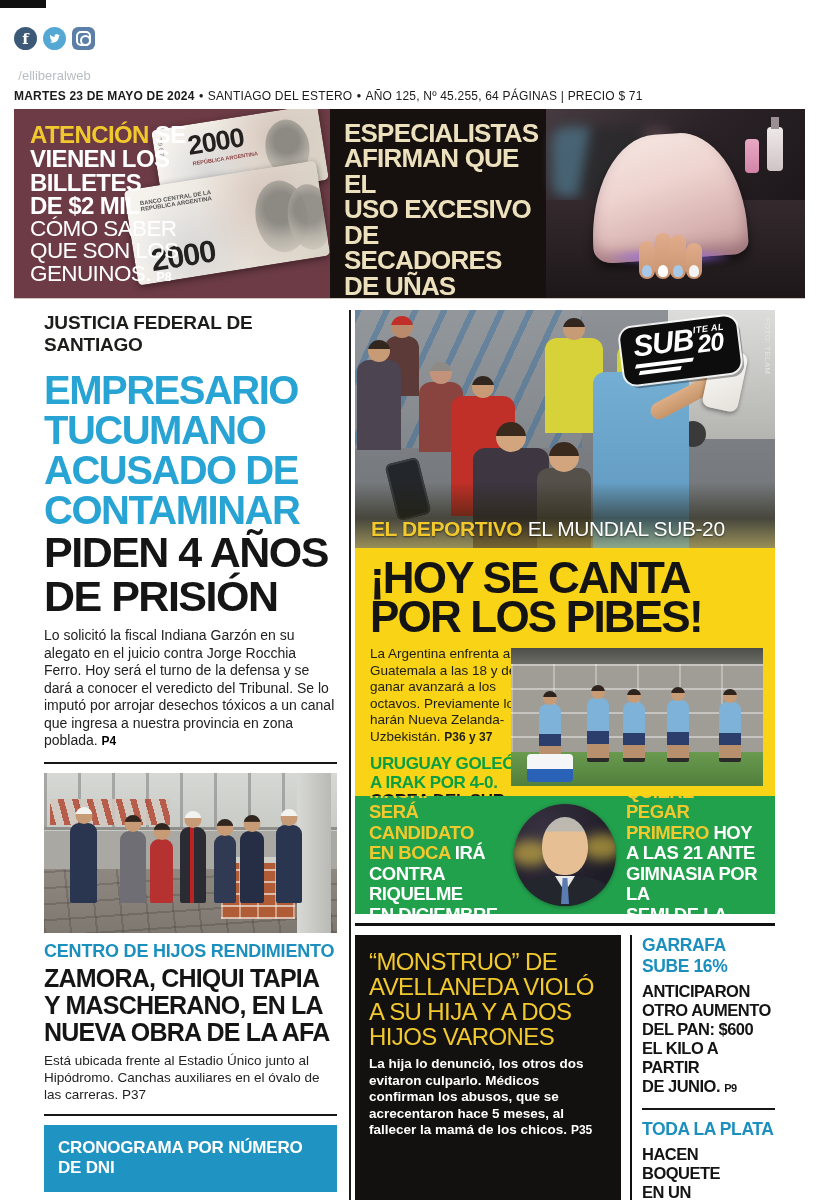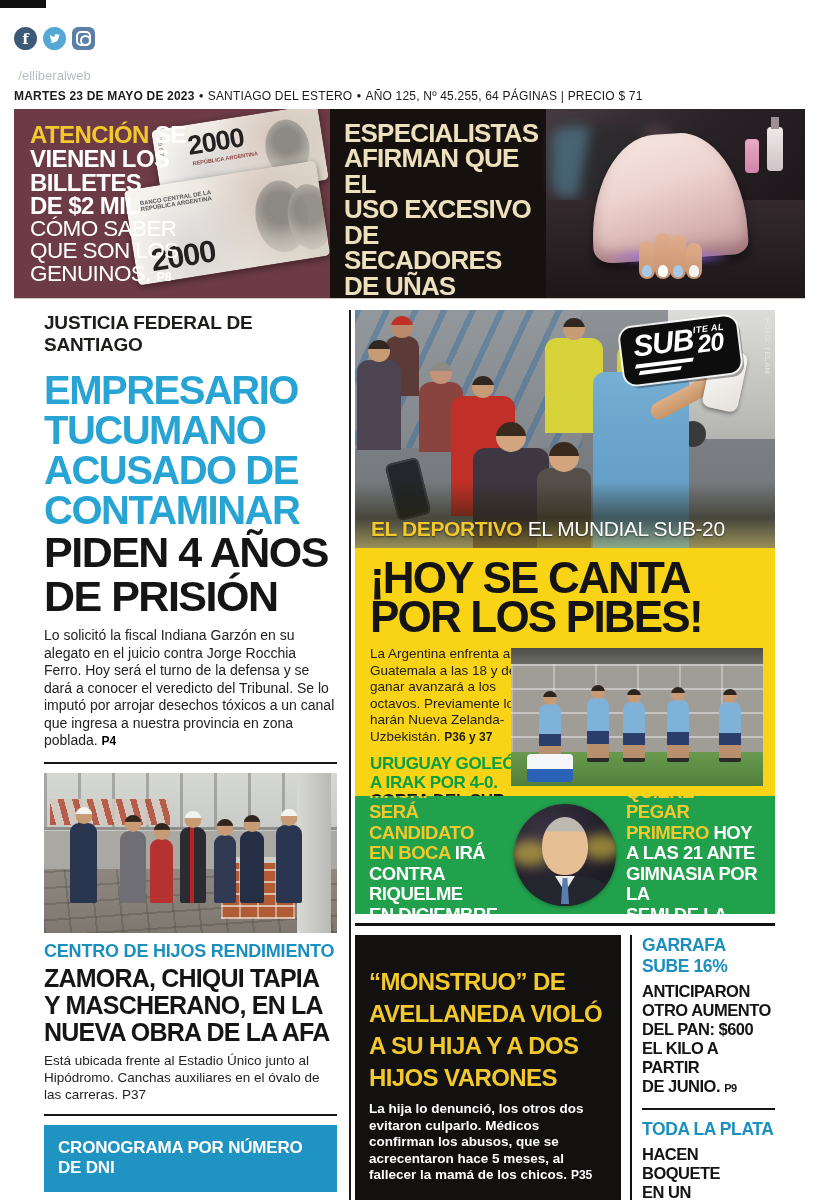--- a/index.html
+++ b/index.html
@@ -160,21 +160,21 @@
   .macri { position:relative; flex:0 0 102px; width:102px; height:102px; border-radius:50%; overflow:hidden; background:radial-gradient(circle at 30% 30%, #3a3344, #1e1c26 70%); box-shadow:0 1px 4px rgba(0,0,0,.35); }
   .m-blob { position:absolute; width:40px; height:26px; border-radius:50%; background:rgba(242,210,70,.55); filter:blur(6px); }
   .m-face { position:absolute; left:50%; top:13%; transform:translateX(-50%); width:46px; height:58px; border-radius:50% 50% 46% 46%; background:linear-gradient(#bdb8b0 0 24%, #e6c094 26%); }
   .m-suit { position:absolute; bottom:-4px; left:50%; transform:translateX(-50%); width:88px; height:34px; border-radius:42% 42% 0 0; background:#23262c; }
   .m-suit::before { content:""; position:absolute; left:50%; top:0; transform:translateX(-50%); width:20px; height:16px; background:#e9e9e7; clip-path:polygon(0 0,100% 0,50% 100%); }
   .m-suit::after { content:""; position:absolute; left:50%; top:2px; transform:translateX(-50%); width:8px; height:26px; background:#5a7cb0; clip-path:polygon(20% 0,80% 0,100% 100%,0 100%); }
 
   .bottom-row { display:flex; margin-top:9px; border-top:3px solid #111; padding-top:9px; }
   .monstruo { width:266px; min-height:202px; background:#131010; padding:13px 14px 12px; }
   .monstruo .k { color:#fff; font-size:18px; font-weight:bold; letter-spacing:-0.2px; }
-  .monstruo .h { margin-top:18px; color:var(--gold,#f2c42d); font-size:24px; line-height:32px; font-weight:bold; letter-spacing:-0.6px; }
+  .monstruo .h { margin-top:1px; color:var(--gold,#f2c42d); font-size:24px; line-height:25px; font-weight:normal; letter-spacing:-0.6px; }
   .monstruo .b { margin-top:7px; color:#fff; font-size:13.5px; line-height:16.5px; font-weight:bold; }
   .monstruo .pref-w { font-size:12px; font-weight:bold; color:#fff; }
   .v-div { width:2px; background:#111; margin-left:9px; }
   .sb { flex:1; padding-left:10px; }
   .sb .k { color:var(--kicker-blue,#1b8fbe); font-size:17.5px; font-weight:bold; letter-spacing:-0.4px; }
   .sb .h { margin-top:5px; font-size:16.5px; line-height:19px; font-weight:bold; letter-spacing:-0.5px; color:#141414; }
   .sb .pref-dark { font-size:11px; font-weight:bold; }
   .sb hr.rule { margin:10px 0 9px; }
 </style>
 </head>
@@ -192,21 +192,21 @@
               <svg width="13" height="13" viewBox="0 0 24 24">
                 <path fill="#fff" d="M22 5.9c-.7.3-1.5.6-2.3.7.8-.5 1.4-1.3 1.7-2.2-.8.5-1.6.8-2.5 1A3.9 3.9 0 0 0 12 8.2c0 .3 0 .6.1.9-3.2-.2-6.1-1.7-8-4.1-.3.6-.5 1.3-.5 2 0 1.4.7 2.6 1.7 3.3-.6 0-1.2-.2-1.7-.5v.1c0 1.9 1.3 3.5 3.1 3.8-.3.1-.7.1-1 .1l-.8-.1c.5 1.6 2 2.7 3.7 2.7a7.9 7.9 0 0 1-5.8 1.6 11.2 11.2 0 0 0 6 1.8c7.3 0 11.3-6 11.3-11.3v-.5c.8-.6 1.5-1.3 2-2.1z"></path>
               </svg>
             </span>
           <span class="sic ig"></span>
         </div>
         <div class="handle">/elliberalweb</div>
       </div>
     </div>
     <div class="dateline">
-      <b>MARTES 23 DE MAYO DE 2023</b><span class="dot">●</span><span>SANTIAGO DEL ESTERO</span><span class="dot">●</span><span>AÑO 125, Nº 45.255, 64 PÁGINAS  |  PRECIO $ 71</span>
+      <b>MARTES 23 DE MAYO DE 2024</b><span class="dot">●</span><span>SANTIAGO DEL ESTERO</span><span class="dot">●</span><span>AÑO 125, Nº 45.255, 64 PÁGINAS  |  PRECIO $ 71</span>
     </div>
   </header>
 
   <section class="promos">
     <div class="promo-billetes">
       <div class="pb-text">
         <span class="hl pre">ATENCIÓN</span><span class="pre"> SE
 VIENEN LOS
 BILLETES
 DE $2 MIL</span>

